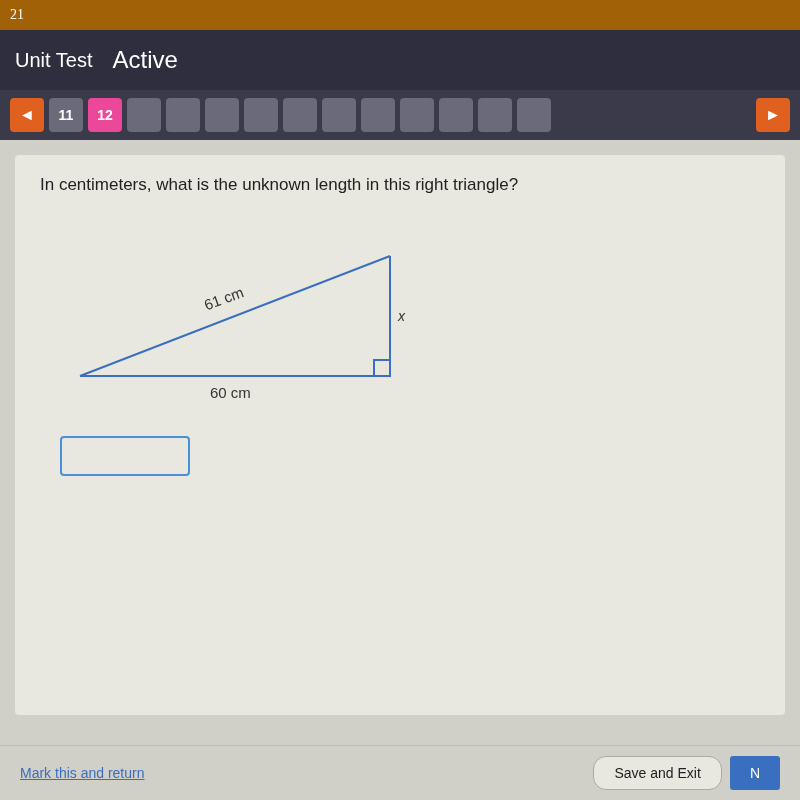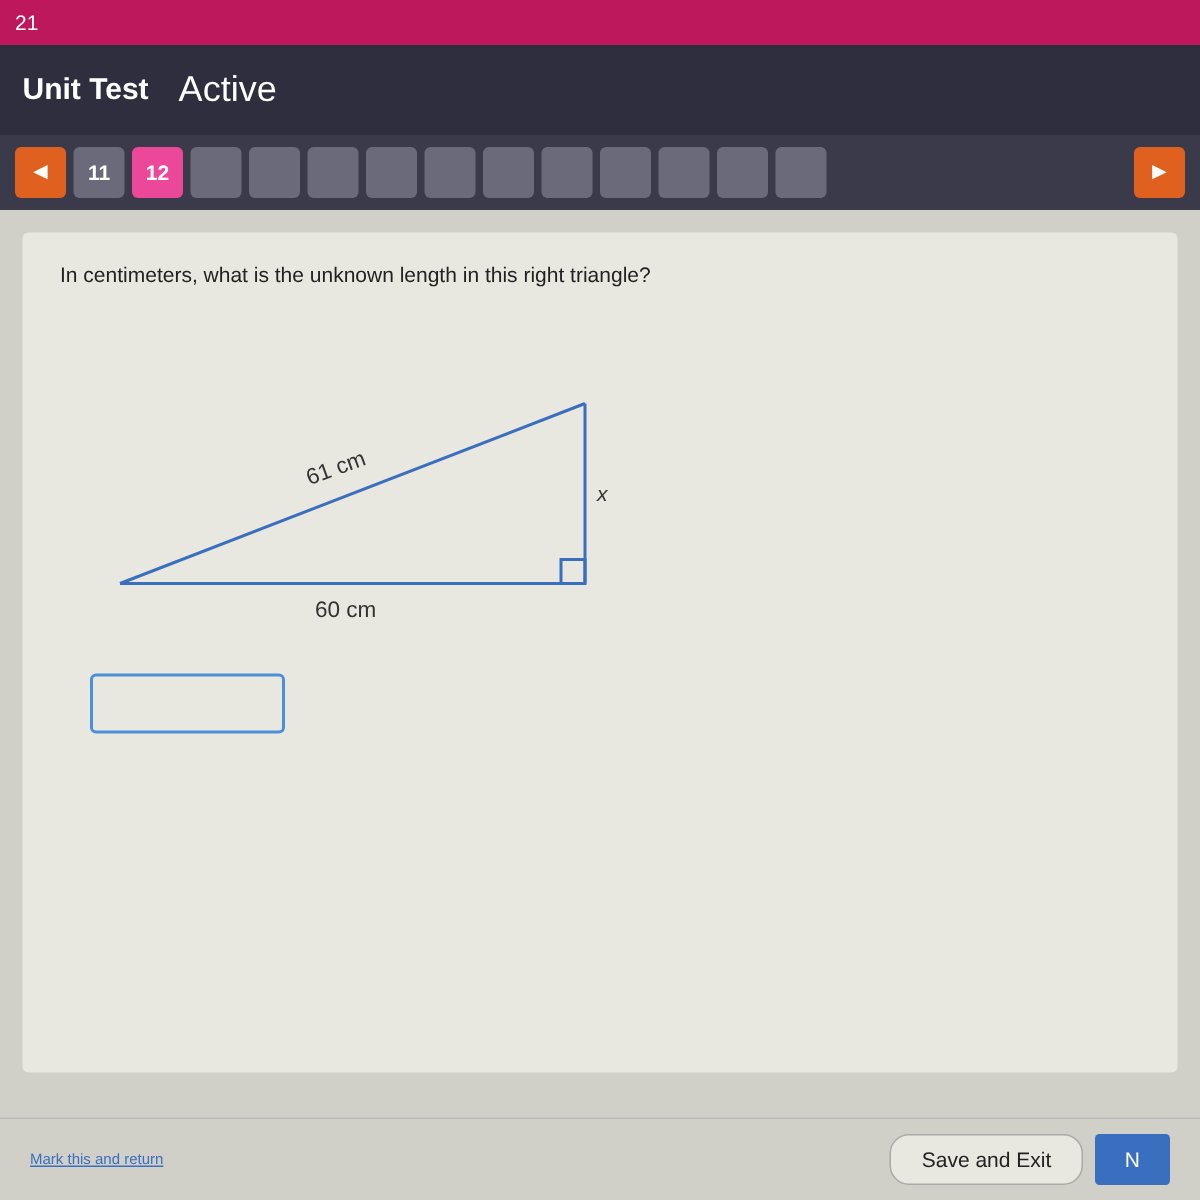--- a/index.html
+++ b/index.html
@@ -8,44 +8,45 @@
       height: 800px;
       background: #d0cfc8;
       font-family: Arial, sans-serif;
       overflow: hidden;
     }
 
     
     .top-bar {
       width: 100%;
       height: 30px;
-      background: #be185d;
+      background: #a16207;
       display: flex;
       align-items: center;
       padding: 0 10px;
+      font-family: Liberation Serif, serif;
     }
     .top-bar-number {
       color: #fff;
       font-size: 14px;
     }
 
     
     .header {
       width: 100%;
       height: 60px;
       background: #2e2e3e;
       display: flex;
       align-items: center;
       padding: 0 15px;
       gap: 20px;
     }
     .header-title {
       color: #ffffff;
       font-size: 20px;
-      font-weight: bold;
+      font-weight: normal;
     }
     .header-status {
       color: #ffffff;
       font-size: 24px;
     }
 
     
     .nav-bar {
       width: 100%;
       height: 50px;
@@ -88,23 +89,23 @@
     .main-content {
       background: #e8e8e0;
       margin: 15px;
       border-radius: 4px;
       padding: 20px 25px;
       min-height: 560px;
       position: relative;
     }
 
     .question-text {
-      font-size: 14px;
+      font-size: 17px;
       color: #222;
-      margin-bottom: 38px;
+      margin-bottom: 21px;
       font-weight: normal;
     }
 
     
     .diagram-container {
       position: relative;
       width: 420px;
       height: 200px;
       margin: 10px auto 10px 20px;
     }
@@ -140,21 +141,21 @@
       height: 55px;
       background: #d0cfc8;
       display: flex;
       align-items: center;
       padding: 0 20px;
       justify-content: space-between;
       border-top: 1px solid #bbb;
     }
     .mark-return-link {
       color: #3a6fbf;
-      font-size: 10px;
+      font-size: 14px;
       text-decoration: underline;
       cursor: pointer;
       background: none;
       border: none;
     }
     .bottom-right-btns {
       display: flex;
       gap: 8px;
     }
     .save-exit-btn {

